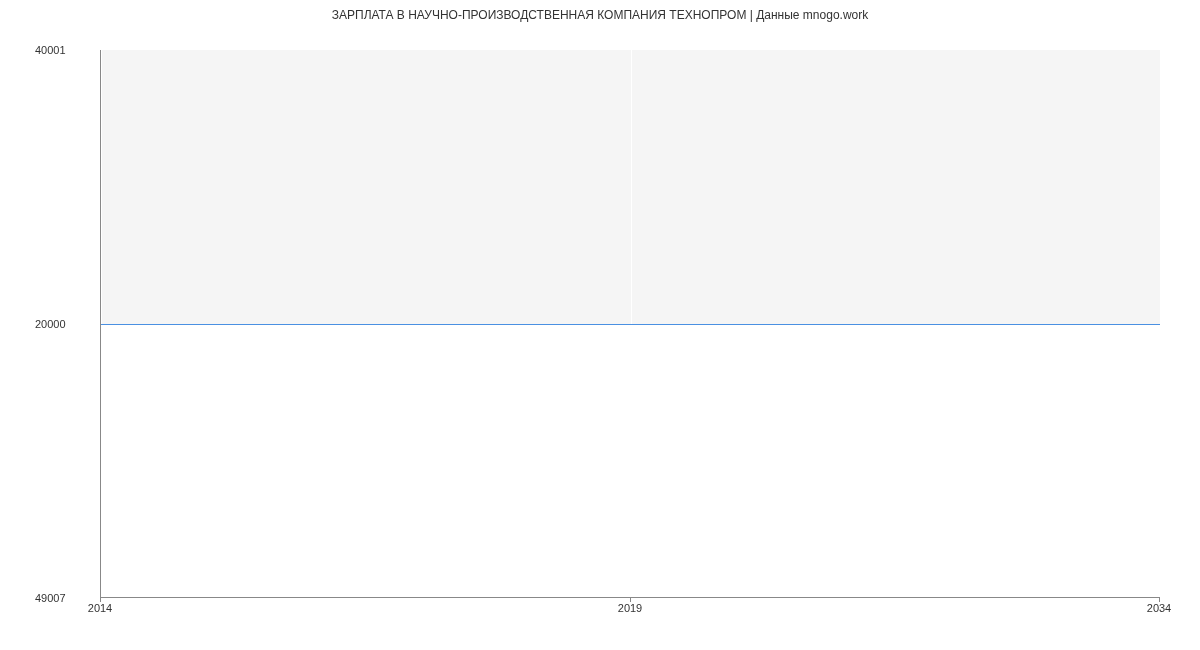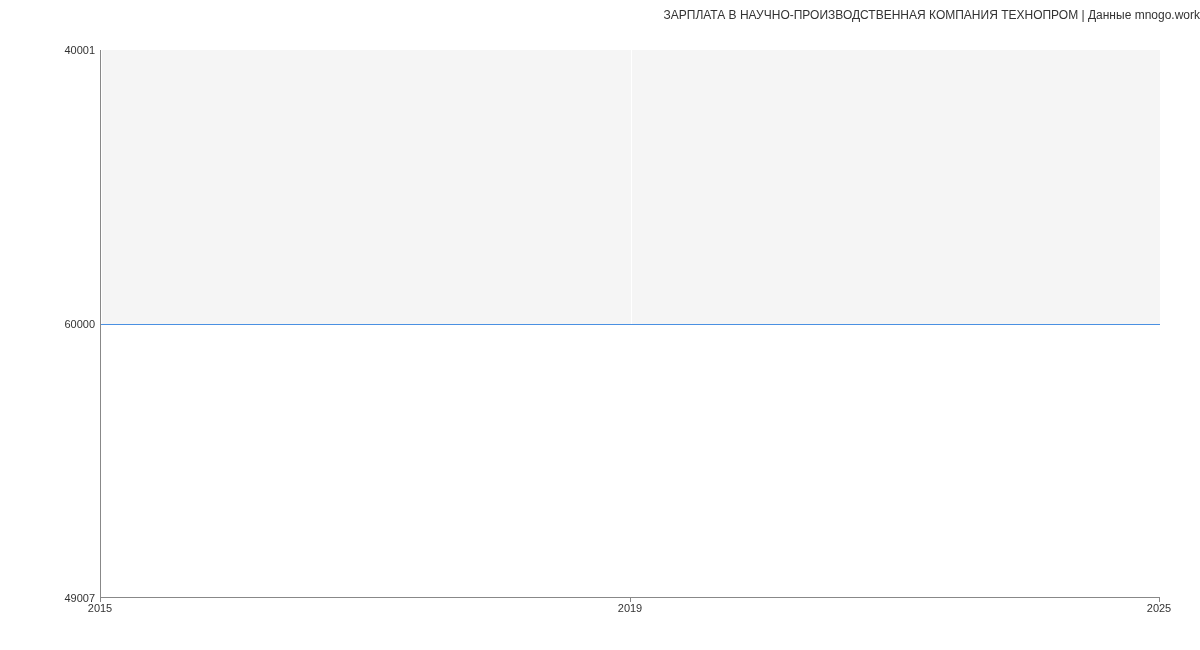--- a/index.html
+++ b/index.html
@@ -8,21 +8,21 @@
       height: 650px;
       background: #ffffff;
       font-family: Verdana, Geneva, sans-serif;
       position: relative;
     }
     .chart-title {
       position: absolute;
       top: 8px;
       left: 0;
       right: 0;
-      text-align: right;
+      text-align: center;
       font-size: 12px;
       color: #333;
       font-weight: normal;
     }
     .plot-area {
       position: absolute;
       left: 100px;
       top: 50px;
       width: 1060px;
       height: 548px;
@@ -52,21 +52,20 @@
       top: 50%;
       height: 1px;
       background: #4a90e2;
     }
     .y-tick {
       position: absolute;
       right: 1105px;
       font-size: 11px;
       color: #333;
       transform: translateY(-50%);
-      text-align: right;
       width: 60px;
     }
     .x-tick {
       position: absolute;
       top: 602px;
       font-size: 11px;
       color: #333;
       transform: translateX(-50%);
     }
     .x-tick-mark {
@@ -83,22 +82,22 @@
 <div class="chart-title">ЗАРПЛАТА В  НАУЧНО-ПРОИЗВОДСТВЕННАЯ КОМПАНИЯ ТЕХНОПРОМ | Данные mnogo.work</div>
 
 <div class="plot-area">
   <div class="grid-line-v" style="left: 0;"></div>
   <div class="grid-line-v" style="left: 50%;"></div>
   <div class="area-fill"></div>
   <div class="data-line"></div>
 </div>
 
 <div class="y-tick" style="top: 598px;">49007</div>
-<div class="y-tick" style="top: 324px;">60000</div>
+<div class="y-tick" style="top: 324px;">20000</div>
 <div class="y-tick" style="top: 50px;">40001</div>
 
 <div class="x-tick-mark" style="left: 100px;"></div>
 <div class="x-tick-mark" style="left: 630px;"></div>
 <div class="x-tick-mark" style="left: 1159px;"></div>
 
-<div class="x-tick" style="left: 100px;">2015</div>
+<div class="x-tick" style="left: 100px;">2014</div>
 <div class="x-tick" style="left: 630px;">2019</div>
-<div class="x-tick" style="left: 1159px;">2025</div>
+<div class="x-tick" style="left: 1159px;">2034</div>
 
 </body></html>

